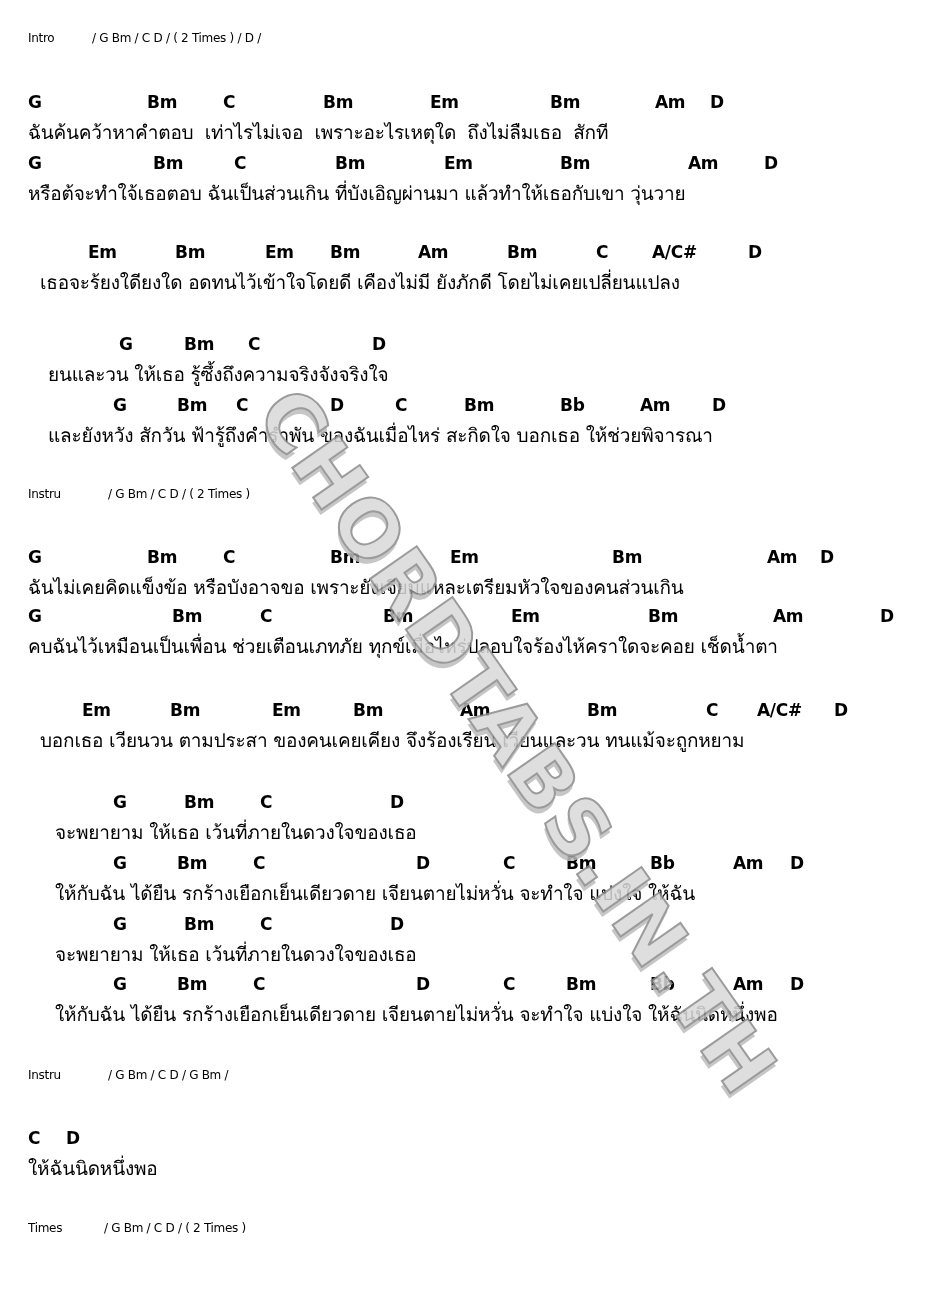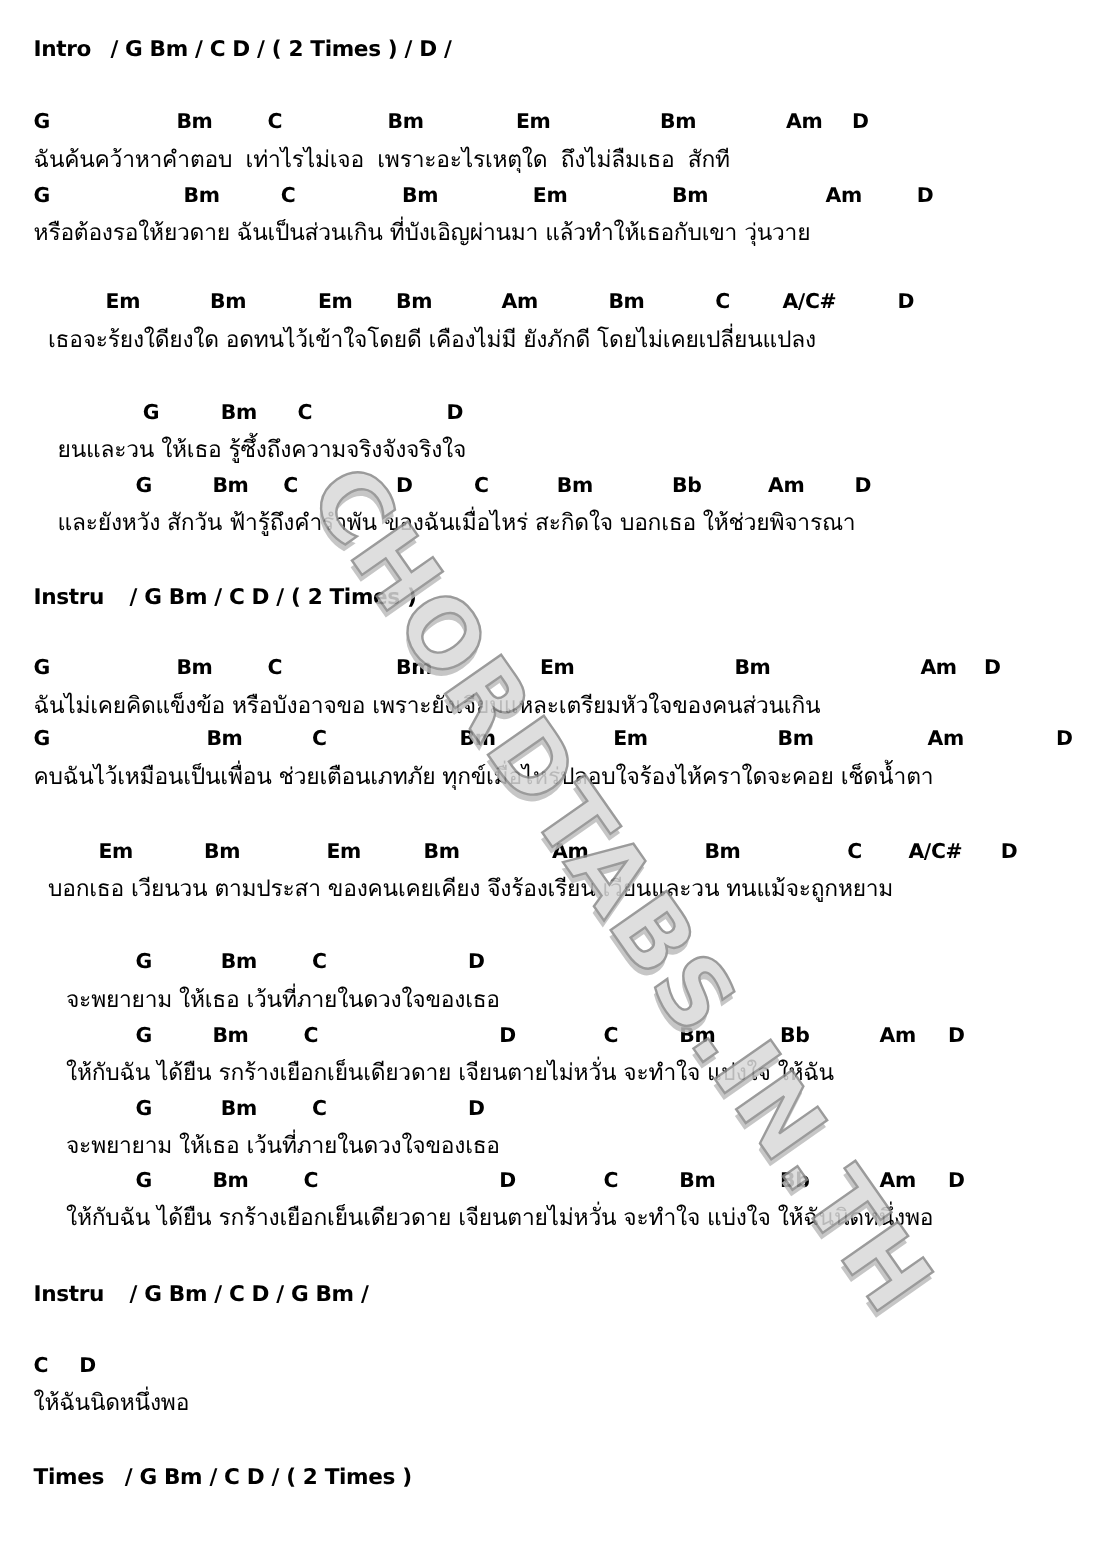--- a/index.html
+++ b/index.html
@@ -1,19 +1,19 @@
 <!DOCTYPE html>
 <html><head>
   <meta charset="utf-8">
   <style>
     html, body { margin: 0; padding: 0; background: #ffffff; }
     body { width: 930px; height: 1290px; position: relative; overflow: hidden;
            font-family: "DejaVu Sans", "Liberation Sans", sans-serif; color: #000; }
     .line { position: absolute; left: 0; width: 930px; height: 26px; white-space: nowrap; }
-    .hdr { font-weight: bold; font-size: 18px; letter-spacing: -0.3px; }
+    .hdr { font-weight: normal; font-size: 12px; letter-spacing: -0.3px; }
     .hdr span { position: absolute; top: 0; }
     .chords span { position: absolute; top: 0; font-weight: bold; font-size: 17px; letter-spacing: -0.3px; }
     .lyric { font-size: 19px; letter-spacing: -0.2px; }
     .lyric span { position: absolute; top: 0; }
     .watermark {
       position: absolute; left: 140px; top: 620px; width: 640px; height: 80px;
       transform: rotate(55deg); transform-origin: center center;
       font-family: "DejaVu Sans", sans-serif; font-weight: bold; font-size: 78px;
       color: #d9d9d9; letter-spacing: 2px; text-align: center; line-height: 80px;
       -webkit-text-stroke: 2px #8a8a8a; opacity: 0.85; pointer-events: none;
@@ -58,21 +58,21 @@
       <span style="left: 28px;">G</span>
       <span style="left: 153px;">Bm</span>
       <span style="left: 234px;">C</span>
       <span style="left: 335px;">Bm</span>
       <span style="left: 444px;">Em</span>
       <span style="left: 560px;">Bm</span>
       <span style="left: 688px;">Am</span>
       <span style="left: 764px;">D</span>
     </div>
     <div class="line lyric" style="top: 178px;">
-      <span style="left: 28px;">หรือต้องรอให้ยวดาย  ฉันเป็นส่วนเกิน ที่บังเอิญผ่านมา แล้วทำให้เธอกับเขา วุ่นวาย</span>
+      <span style="left: 28px;">หรือต้จะทำใจ้เธอตอบ  ฉันเป็นส่วนเกิน ที่บังเอิญผ่านมา แล้วทำให้เธอกับเขา วุ่นวาย</span>
     </div>
     <div class="line chords" style="top: 242px;">
       <span style="left: 88px;">Em</span>
       <span style="left: 175px;">Bm</span>
       <span style="left: 265px;">Em</span>
       <span style="left: 330px;">Bm</span>
       <span style="left: 418px;">Am</span>
       <span style="left: 507px;">Bm</span>
       <span style="left: 596px;">C</span>
       <span style="left: 652px;">A/C#</span>

